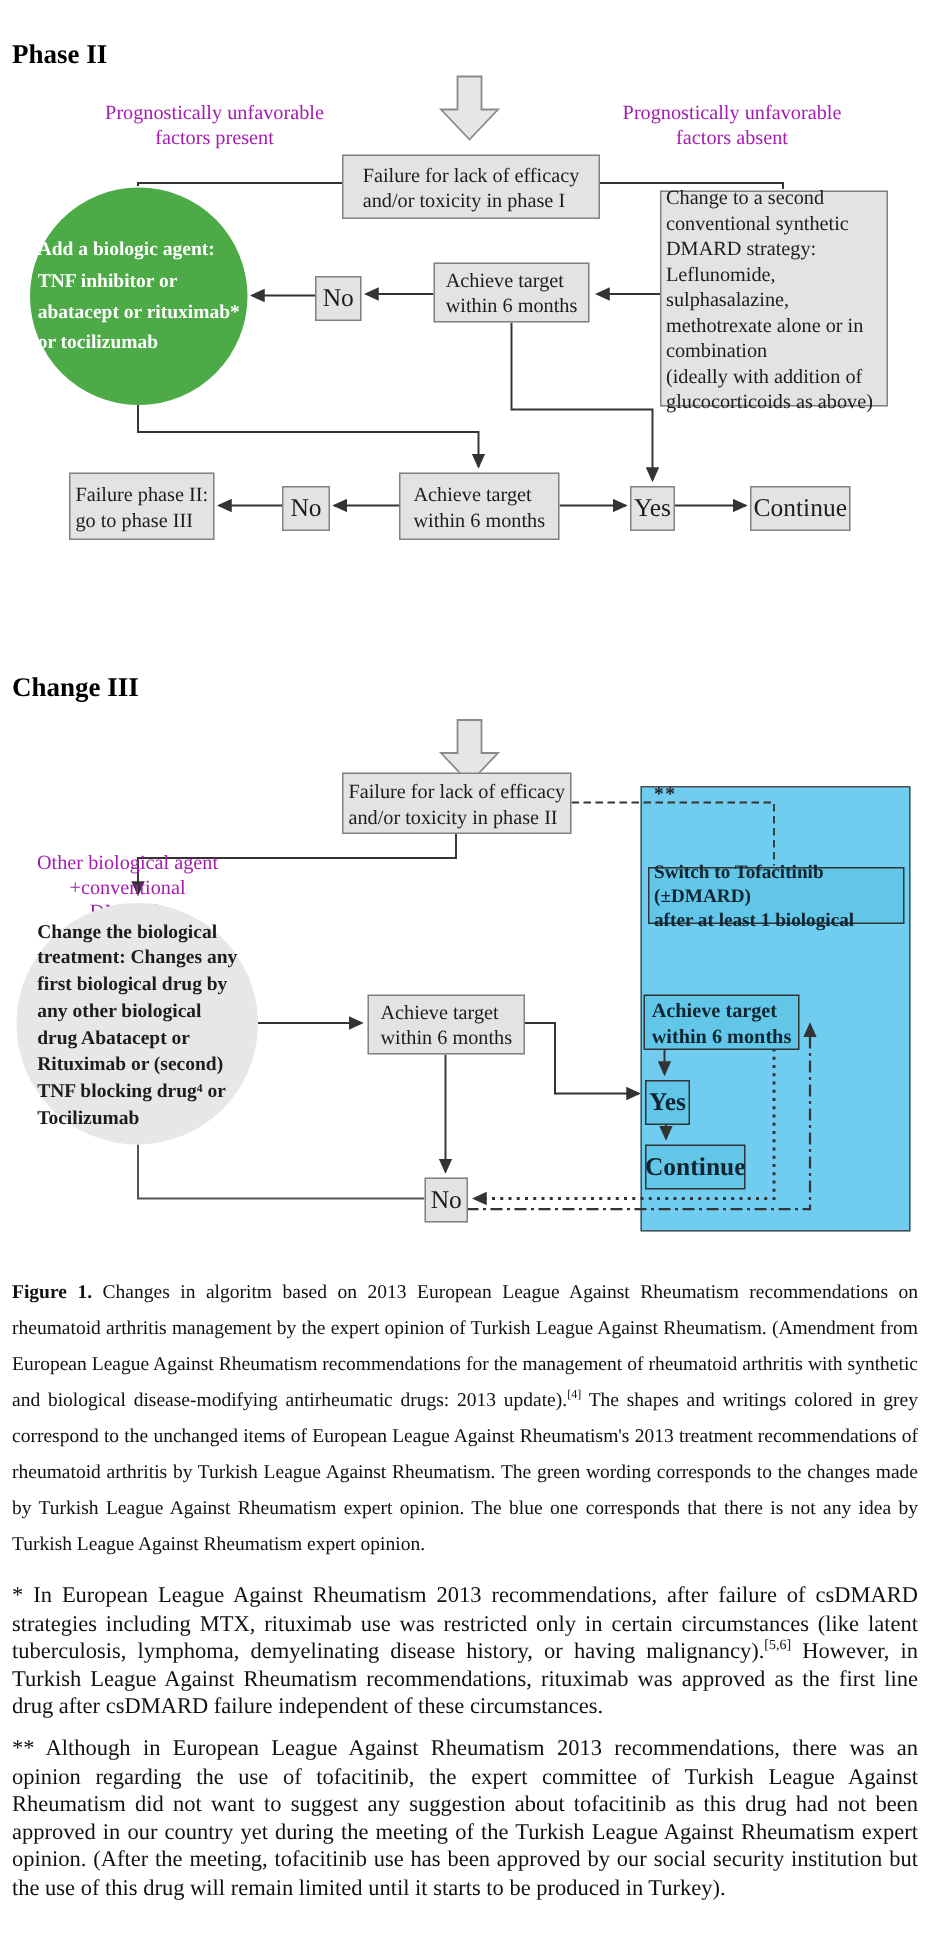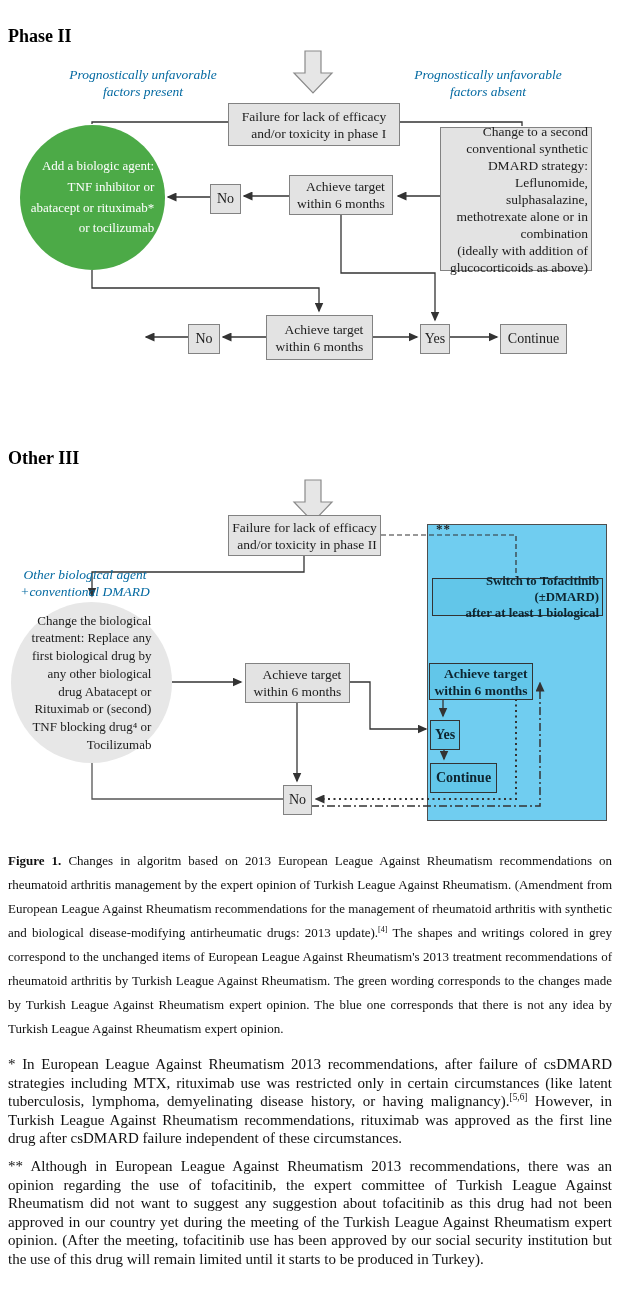--- a/index.html
+++ b/index.html
@@ -1,28 +1,28 @@
 <!DOCTYPE html>
 <html style="--green: #4caa47; --blue_panel: #70cdf0; --blue_box: #62c6e9; --grey_box: #e3e3e3;"><head>
 <meta charset="utf-8">
 <style>
   html,body{margin:0;padding:0;background:#fff;}
   .fig{position:relative;width:620px;height:1290px;background:#fff;overflow:hidden;
        font-family:"Liberation Serif","DejaVu Serif",serif;margin-top:15px;}
   .phase-h{position:absolute;font-weight:bold;font-size:18px;line-height:1.1;color:#000;}
   .lbl{position:absolute;text-align:center;white-space:pre-line;
-       font-size:13.5px;line-height:1.24;color:#0369a1;font-style:italic;}
+       font-size:13.5px;line-height:1.24;color:#a21caf;}
   .box{position:absolute;box-sizing:border-box;background:var(--grey_box);
        border:1px solid #828282;display:flex;align-items:center;justify-content:center;
-       text-align:right;white-space:pre-line;font-size:13.5px;line-height:1.26;
+       text-align:left;white-space:pre-line;font-size:13.5px;line-height:1.26;
        color:#1c1c1c;padding:14px 3px;}
   .box.blue{background:var(--blue_box);border-color:#333;color:#0e2530;font-weight:bold;}
-  .box.small{font-size:14px;}
+  .box.small{font-size:17px;}
   .circle{position:absolute;border-radius:50%;display:flex;align-items:center;
-       justify-content:center;text-align:right;white-space:pre-line;}
+       justify-content:center;text-align:left;white-space:pre-line;font-weight:bold;}
   .circle.green{background:var(--green);color:#fff;font-size:13px;line-height:1.6;}
   .circle.grey{background:#e7e7e7;color:#1c1c1c;font-size:13px;line-height:1.36;}
   .panel{position:absolute;box-sizing:border-box;background:var(--blue_panel);
        border:1.5px solid #4e4e4e;}
   .ast{position:absolute;font-size:13px;font-weight:bold;color:#222;letter-spacing:1px;}
   svg.connectors{position:absolute;left:0;top:0;pointer-events:none;}
   .caption-wrap{position:absolute;left:8px;top:834px;width:604px;color:#101010;}
   .cap{margin:0;font-size:13px;line-height:24px;text-align:justify;}
   .fn{margin:14px 0 0 0;font-size:15px;line-height:18.6px;text-align:justify;}
   .fn.second{margin-top:9px;}
@@ -98,41 +98,43 @@
 methotrexate alone or in
 combination
 (ideally with addition of
 glucocorticoids as above)</div>
 
   <div class="box" style="left:289px;top:160px;width:104px;height:40px;">Achieve target
 within 6 months</div>
 
   <div class="box small" style="left:210px;top:169px;width:31px;height:28px;">No</div>
 
+  <div class="box" style="left:46px;top:300px;width:97px;height:45px;">Failure phase II:
+go to phase III</div>
   <div class="box small" style="left:188px;top:309px;width:32px;height:28px;">No</div>
   <div class="box" style="left:266px;top:300px;width:107px;height:45px;">Achieve target
 within 6 months</div>
   <div class="box small" style="left:420px;top:309px;width:30px;height:28px;">Yes</div>
   <div class="box small" style="left:500px;top:309px;width:67px;height:28px;">Continue</div>
 
-  <div class="phase-h" style="left:8px;top:434px;">Other III</div>
+  <div class="phase-h" style="left:8px;top:434px;">Change III</div>
 
   <div class="lbl" style="left:20px;top:552px;width:130px;">Other biological agent
 +conventional DMARD</div>
 
   <div class="box" style="left:228px;top:500px;width:153px;height:41px;">Failure for lack of efficacy
 and/or toxicity in phase II</div>
 
   <div class="ast" style="left:436px;top:506px;">**</div>
 
   <div class="box blue" style="left:432px;top:563px;width:171px;height:38px;font-size:12.8px;">Switch to Tofacitinib (±DMARD)
 after at least 1 biological</div>
 
   <div class="circle grey" style="left:11px;top:587px;width:161px;height:161px;">Change the biological
-treatment: Replace any
+treatment: Changes any
 first biological drug by
 any other biological
 drug Abatacept or
 Rituximab or (second)
 TNF blocking drug⁴ or
 Tocilizumab</div>
 
   <div class="box" style="left:245px;top:648px;width:105px;height:40px;">Achieve target
 within 6 months</div>
 

